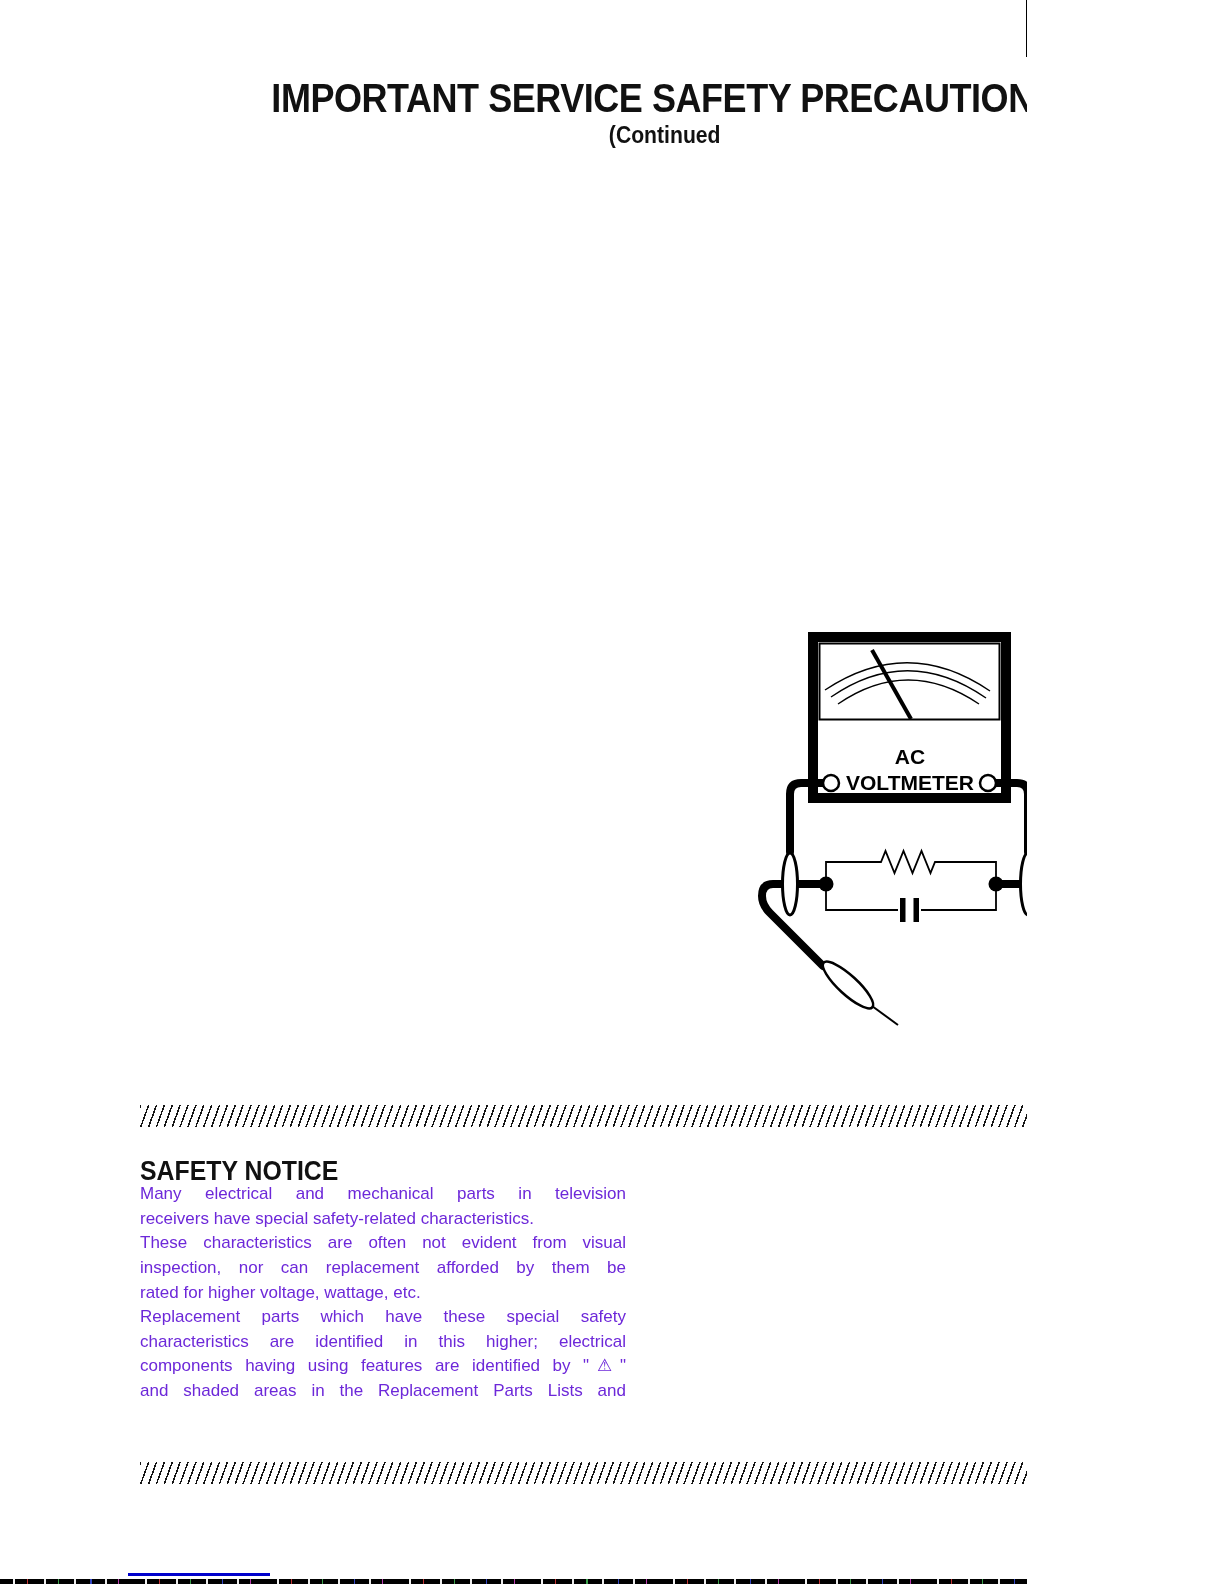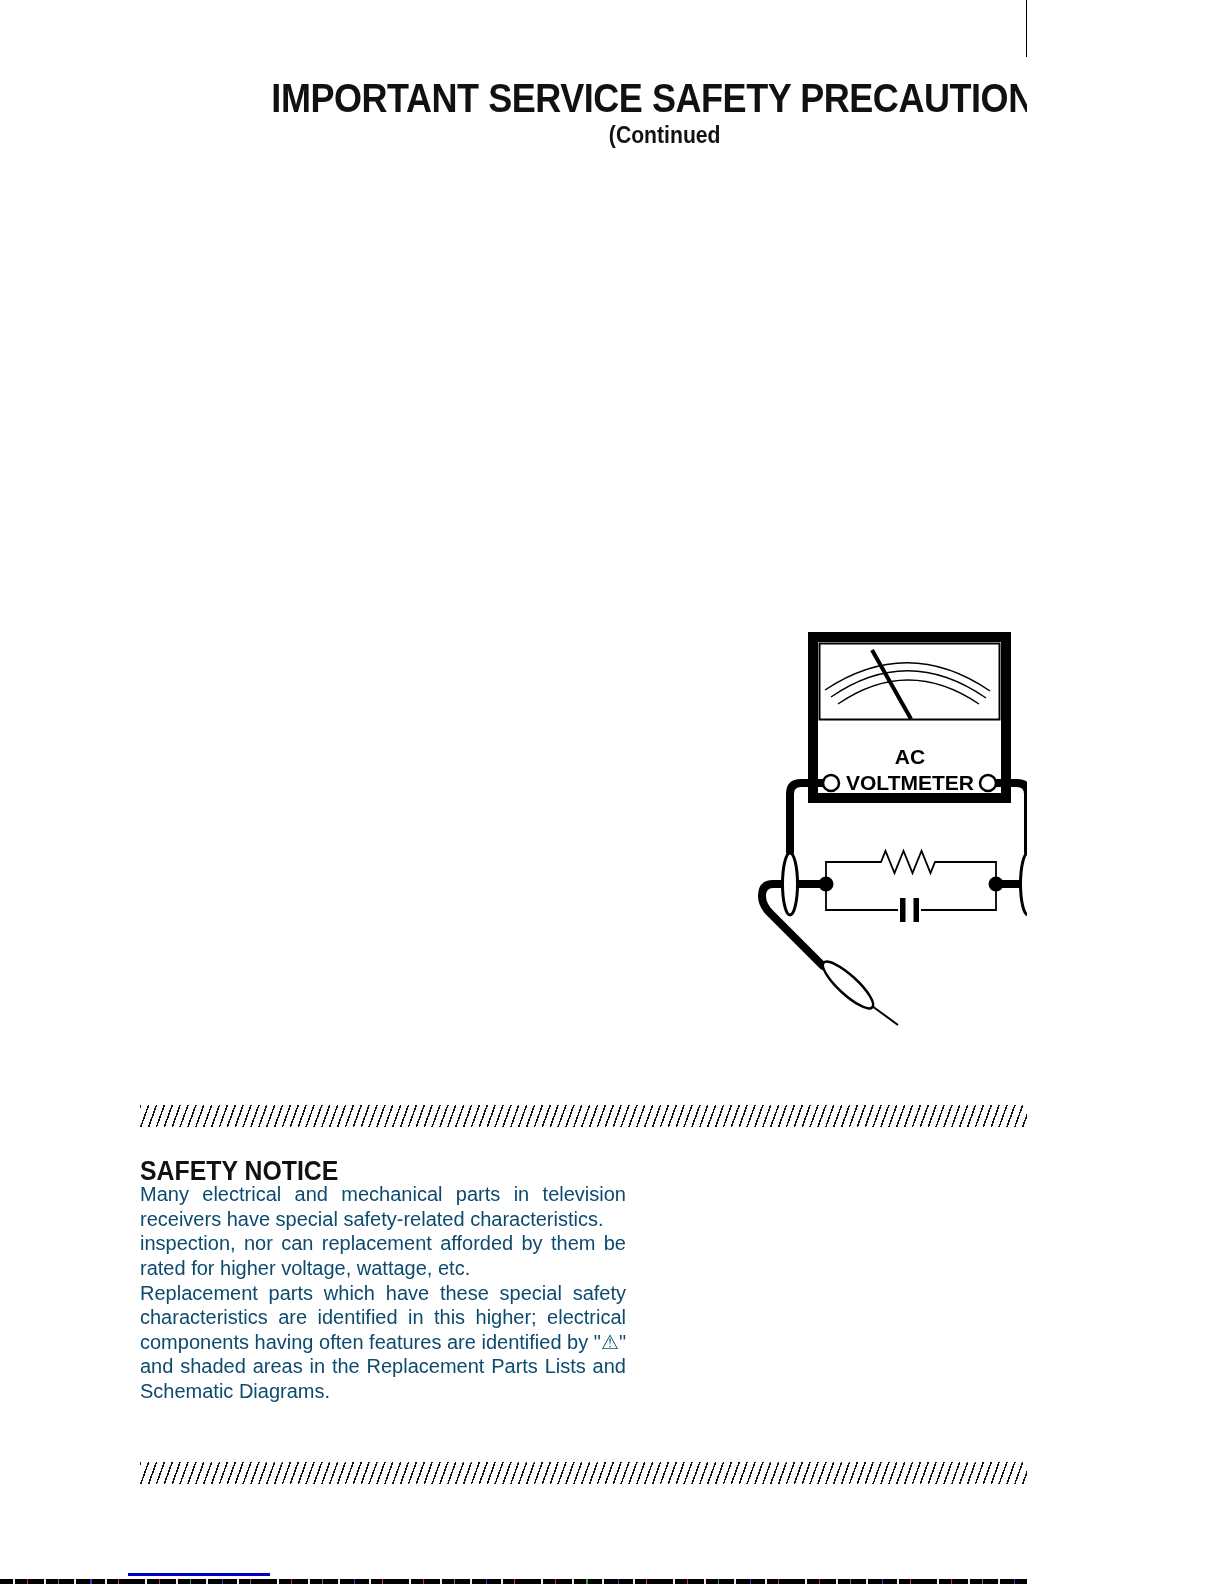--- a/index.html
+++ b/index.html
@@ -49,21 +49,21 @@
     position:absolute;left:140px;top:1140px;white-space:nowrap;margin-top:16px;
   }
   .notice-heading span{
     display:inline-block;
     font-size:27px;font-weight:bold;
     transform:scaleX(0.92);transform-origin:left center;
   }
   
   .notice-body{
     position:absolute;left:140px;top:1182px;width:486px;
-    font-size:20px;line-height:24.65px;color:#0c4a6e;
+    font-size:17px;line-height:24.65px;color:#6d28d9;
   }
   .notice-body .line{
     text-align:justify;text-align-last:justify;
     height:24.65px;overflow:visible;white-space:normal;
   }
   .notice-body .line.no-just{
     text-align:left;text-align-last:left;
   }
   
   .link-underline{
@@ -145,27 +145,27 @@
 
   <div class="hatch top"></div>
 
   <div class="notice-heading">
     <span>SAFETY NOTICE</span>
   </div>
 
   <div class="notice-body" id="safety-lines">
       <div class="line">Many electrical and mechanical parts in television</div>
       <div class="line no-just">receivers have special safety-related characteristics.</div>
+      <div class="line">These characteristics are often not evident from visual</div>
       <div class="line">inspection, nor can replacement afforded by them be</div>
       <div class="line no-just">rated for higher voltage, wattage, etc.</div>
       <div class="line">Replacement parts which have these special safety</div>
       <div class="line">characteristics are identified in this higher; electrical</div>
-      <div class="line">components having often features are identified by "⚠"</div>
+      <div class="line">components having using features are identified by "⚠"</div>
       <div class="line">and shaded areas in the Replacement Parts Lists and</div>
-      <div class="line no-just">Schematic Diagrams.</div>
     </div>
 
   <div class="hatch bottom"></div>
 
   <div class="link-underline"></div>
   <div class="scan-edge"></div>
 
 </div>
 
 </body></html>

